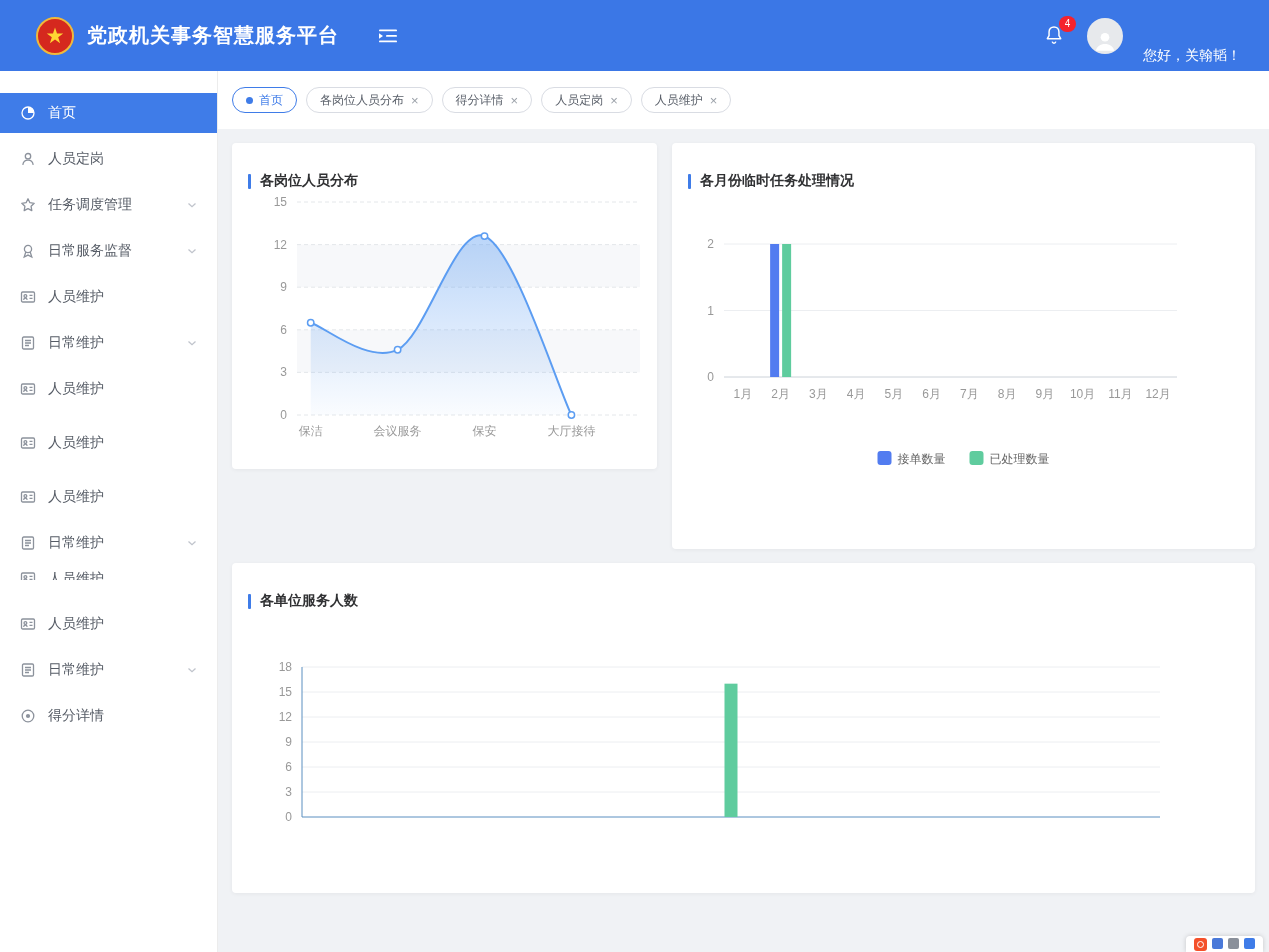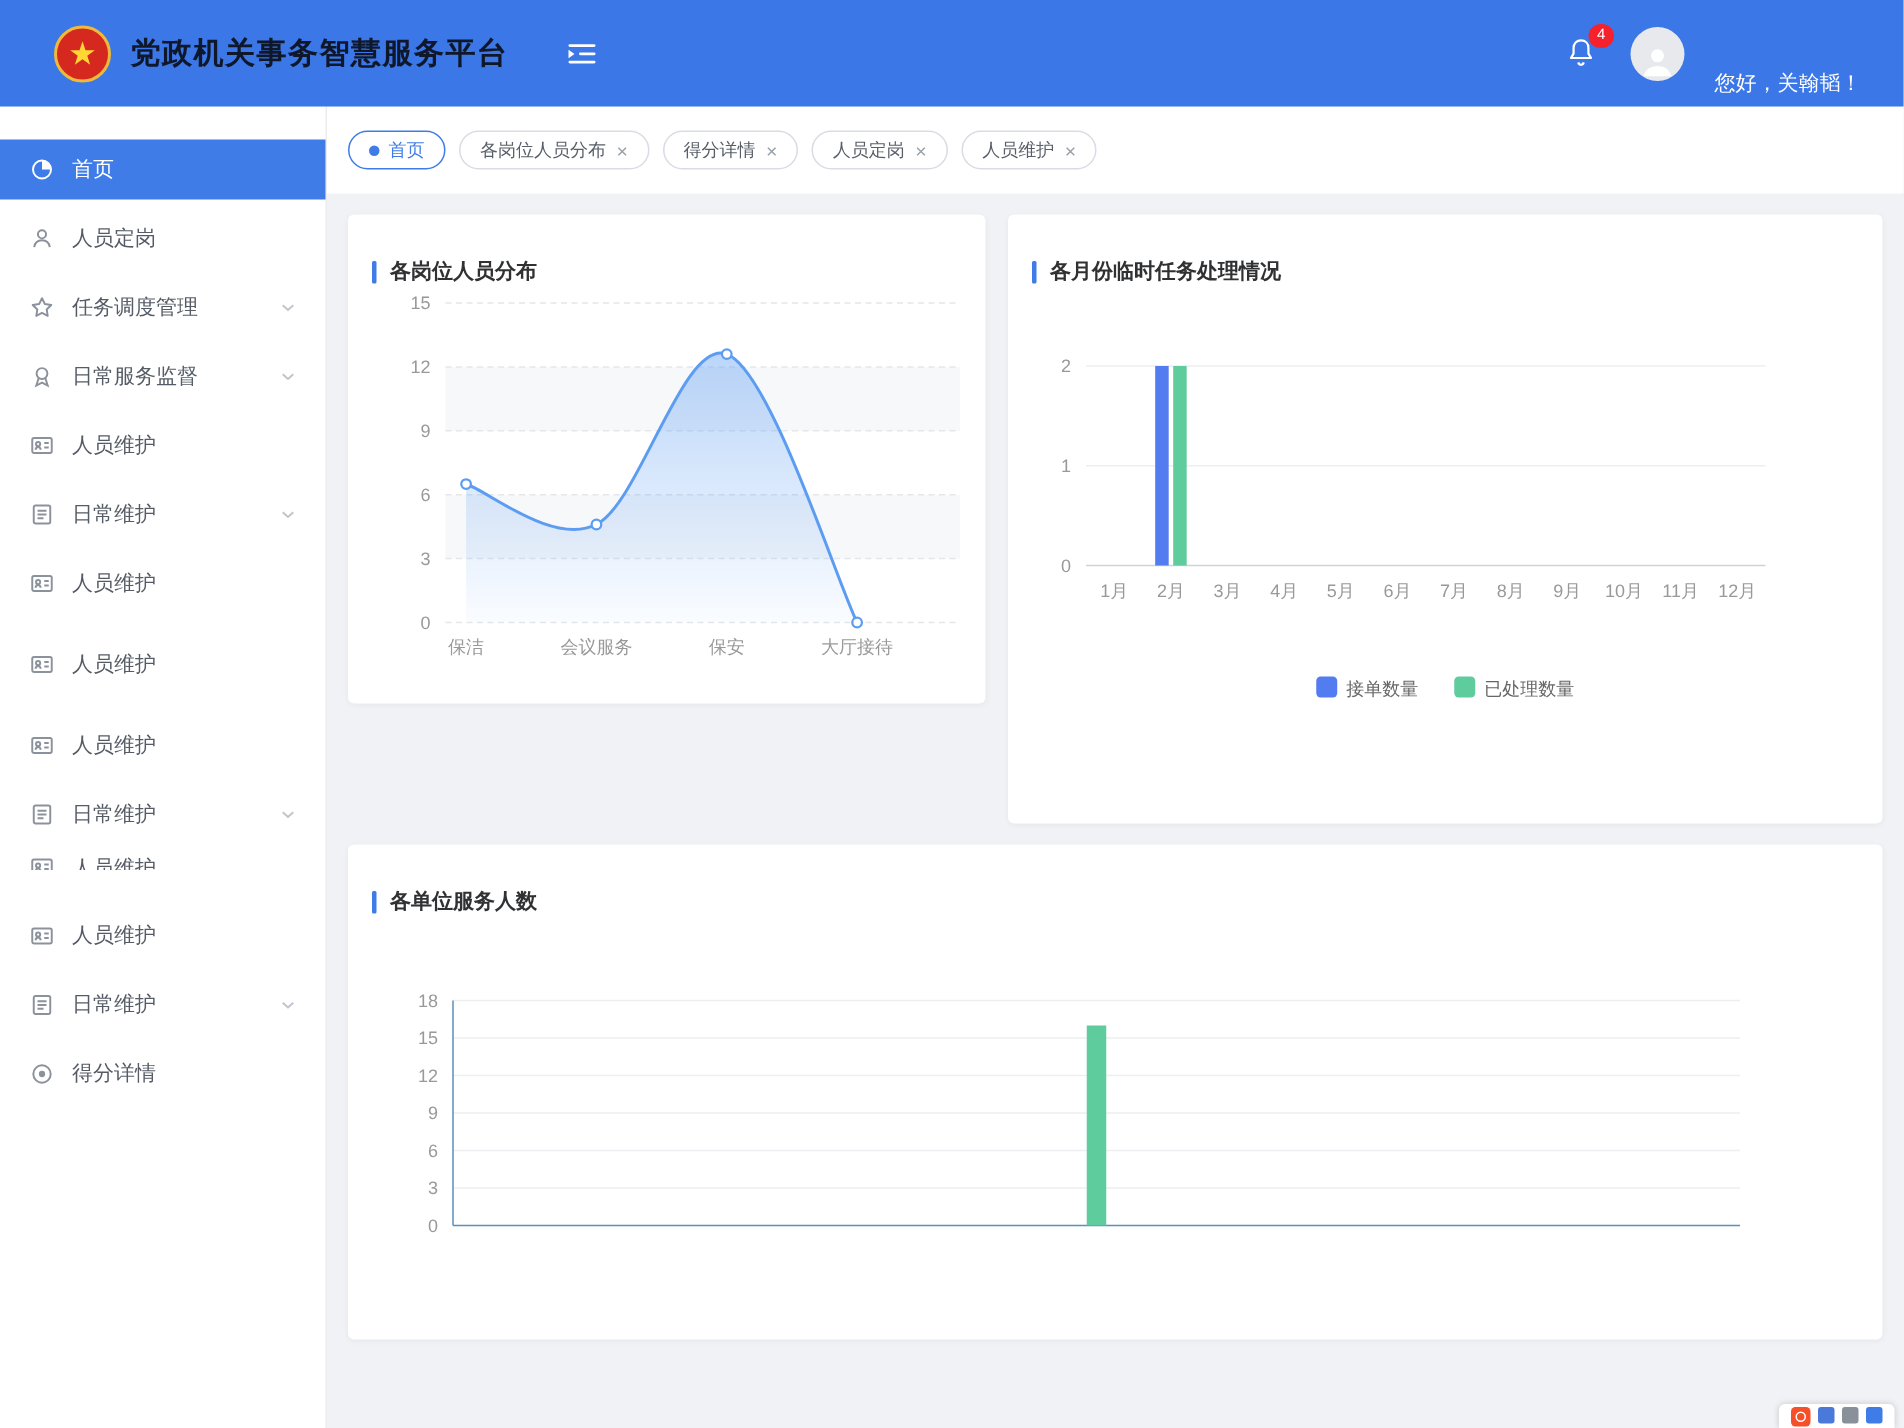--- a/index.html
+++ b/index.html
@@ -5,21 +5,21 @@
   * { margin:0; padding:0; box-sizing:border-box; }
   html,body { width:1269px; height:952px; overflow:hidden;
     font-family:"Liberation Sans","DejaVu Sans",sans-serif; background:#f0f2f5; font-size:14px; color:#333; }
 
   
   .header { position:absolute; top:0; left:0; width:1269px; height:71px;
     background:#3b77e6; display:flex; align-items:center; padding:0 28px 0 36px; z-index:20; }
   .emblem { width:38px; height:38px; border-radius:50%; background:#d5281e;
     border:2px solid #f0b93a; display:flex; align-items:center; justify-content:center; flex:none; }
   .emblem svg { width:24px; height:24px; }
-  .header-title { color:#0f172a; font-size:20px; font-weight:bold; letter-spacing:1px; margin-left:13px; }
+  .header-title { color:#ffffff; font-size:20px; font-weight:bold; letter-spacing:1px; margin-left:13px; }
   .collapse-btn { margin-left:38px; width:22px; height:22px; cursor:pointer; }
   .collapse-btn svg { width:22px; height:22px; }
   .header-right { margin-left:auto; display:flex; align-items:center; gap:20px; }
   .bell-wrap { position:relative; width:24px; height:26px; cursor:pointer; }
   .bell-wrap svg { width:22px; height:24px; }
   .badge { position:absolute; top:-7px; right:-9px; min-width:17px; height:16px; padding:0 4px;
     background:#f5222d; border-radius:9px; color:#fff; font-size:10px; line-height:16px; text-align:center; }
   .avatar { width:36px; height:36px; border-radius:50%; background:#e7e9ec;
     display:flex; align-items:flex-end; justify-content:center; overflow:hidden; cursor:pointer; }
   .avatar svg { width:26px; height:26px; }

